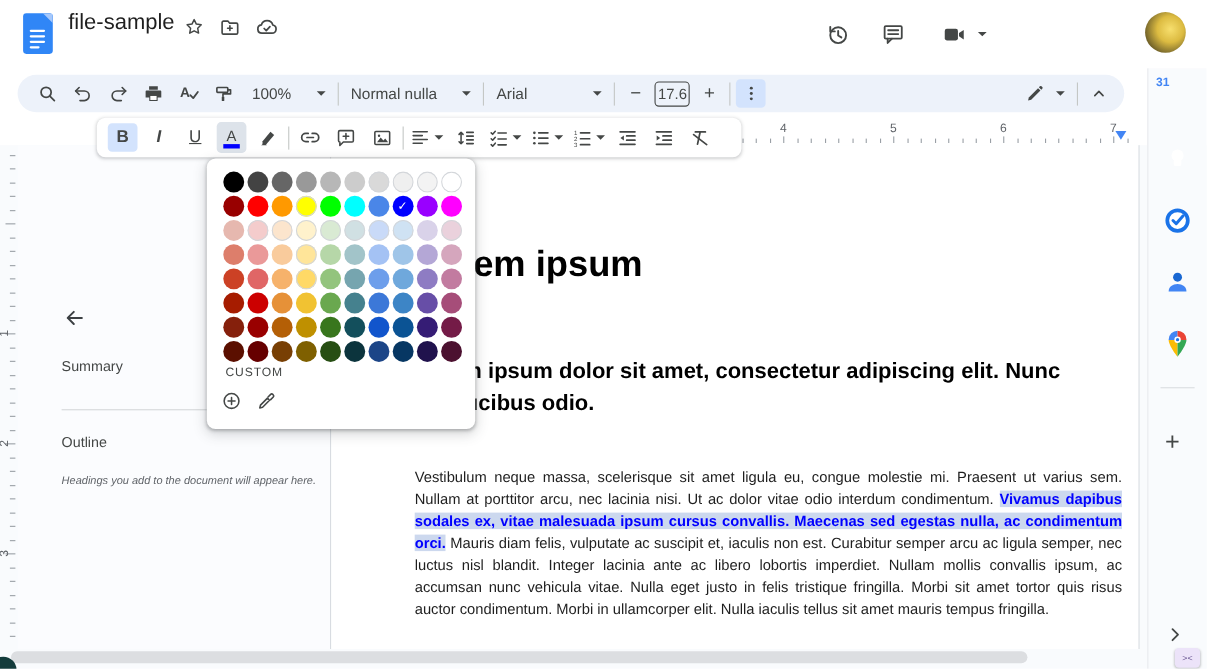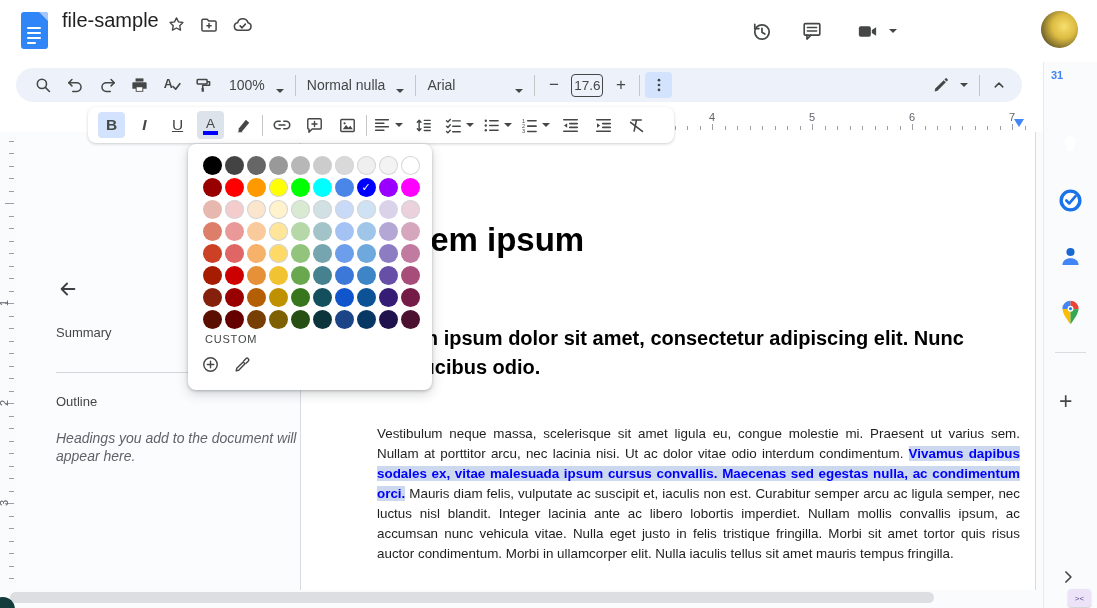--- a/index.html
+++ b/index.html
@@ -21,21 +21,21 @@
       border-radius:20px;height:38px;padding:0 22px;position:absolute;right:73px;top:-5px;font-size:15px;font-weight:500}
   #avatar{position:absolute;right:19px;top:-5px;width:37px;height:37px;border-radius:50%;
       background:radial-gradient(circle at 62% 42%, #f7df6e 0%, #dcbb41 38%, #8a7730 66%, #26220f 100%);filter:blur(.6px)}
   
   #toolbar{position:absolute;left:16px;top:68px;width:1006px;height:34px;background:#edf2fa;border-radius:17px;
       display:flex;align-items:center;padding:0 10px 0 14px;box-sizing:border-box;z-index:4}
   .icon-btn{width:27px;height:26px;display:flex;align-items:center;justify-content:center;border-radius:4px;flex:0 0 auto;cursor:pointer}
   .tb-divider{width:1px;height:21px;background:#c4c7c5;margin:0 5px;flex:0 0 auto}
   .caret{width:0;height:0;border-left:4px solid transparent;border-right:4px solid transparent;border-top:4.5px solid #444746}
   .tb-text{font-size:14px;color:#444746}
-  .select{display:flex;align-items:flex-end;gap:11px;padding:0 6px;cursor:pointer}
+  .select{display:flex;align-items:center;gap:23px;padding:0 6px;cursor:pointer}
   #font-select{width:96px;justify-content:space-between}
   #size-box{width:30px;height:21px;border:1.5px solid #444746;border-radius:4px;display:flex;align-items:center;
       justify-content:center;font-size:13.5px;color:#444746;margin:0 4px}
   .active-blue{background:#d3e3fd}
   .tb-right{position:absolute;right:10px;top:0;height:34px;display:flex;align-items:center}
   
   #overflow-bar{position:absolute;left:88px;top:107px;width:586px;height:36px;background:#fff;border-radius:8px;
       box-shadow:0 1px 3px rgba(60,64,67,.25);display:flex;align-items:center;padding:0 10px;box-sizing:border-box;z-index:6}
   .fmt-letter{font-size:15.5px;color:#444746}
   #text-color-btn{background:#dde3ea;flex-direction:column;gap:1px;padding-top:2px}
@@ -51,21 +51,21 @@
   .vnum{position:absolute;left:1px;font-size:11px;color:#5f6368;transform:rotate(-90deg)}
   
   #work-bg{position:absolute;left:0;top:132px;width:1097px;height:476px;background:#f9fbfd}
   #page{position:absolute;left:300px;top:132px;width:736px;height:458px;background:#fff;
       border-left:1px solid #d8dce1;border-right:1px solid #d8dce1;box-sizing:border-box}
   
   #outline-panel{position:absolute;left:16px;top:132px;width:284px;height:458px;background:#fbfcfe}
   #back-btn{position:absolute;left:36px;top:141px;width:32px;height:32px;display:flex;align-items:center;justify-content:center;border-radius:50%;cursor:pointer}
   .panel-label{position:absolute;left:40px;font-size:13px;font-weight:500;color:#444746}
   #panel-divider{position:absolute;left:40px;top:240px;width:241px;height:1px;background:#d5d7da}
-  #outline-hint{position:absolute;left:40px;top:297px;width:252px;font-size:14px;font-style:italic;
+  #outline-hint{position:absolute;left:40px;top:297px;width:252px;font-size:10px;font-style:italic;
       color:#5f6368;line-height:18px}
   
   #doc-heading{position:absolute;left:377px;top:221px;width:643px;text-align:left;font-size:33px;font-weight:700;color:#000}
   #doc-subtitle{position:absolute;left:377px;top:324px;width:607px;font-size:20px;font-weight:700;line-height:29px;color:#000}
   #doc-body{position:absolute;left:377px;top:424px;width:643px;font-size:13.4px;line-height:20px;
       text-align:justify;color:#1f1f1f}
   #doc-body .hl{font-weight:700;color:#0000ff;background:#ccd8ee}
   
   #color-picker{position:absolute;left:188px;top:144px;width:244px;height:246px;background:#fff;border-radius:8px;
       box-shadow:0 1px 3px rgba(60,64,67,.3),0 4px 12px rgba(60,64,67,.22);z-index:10}

